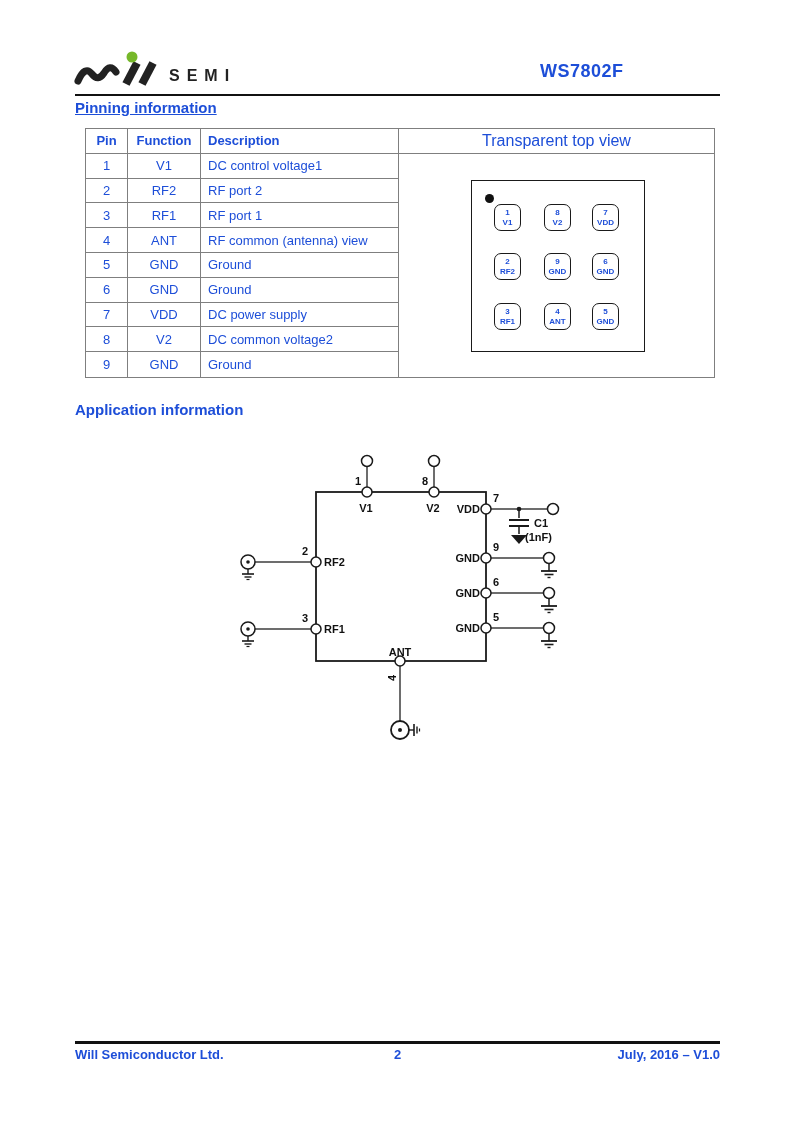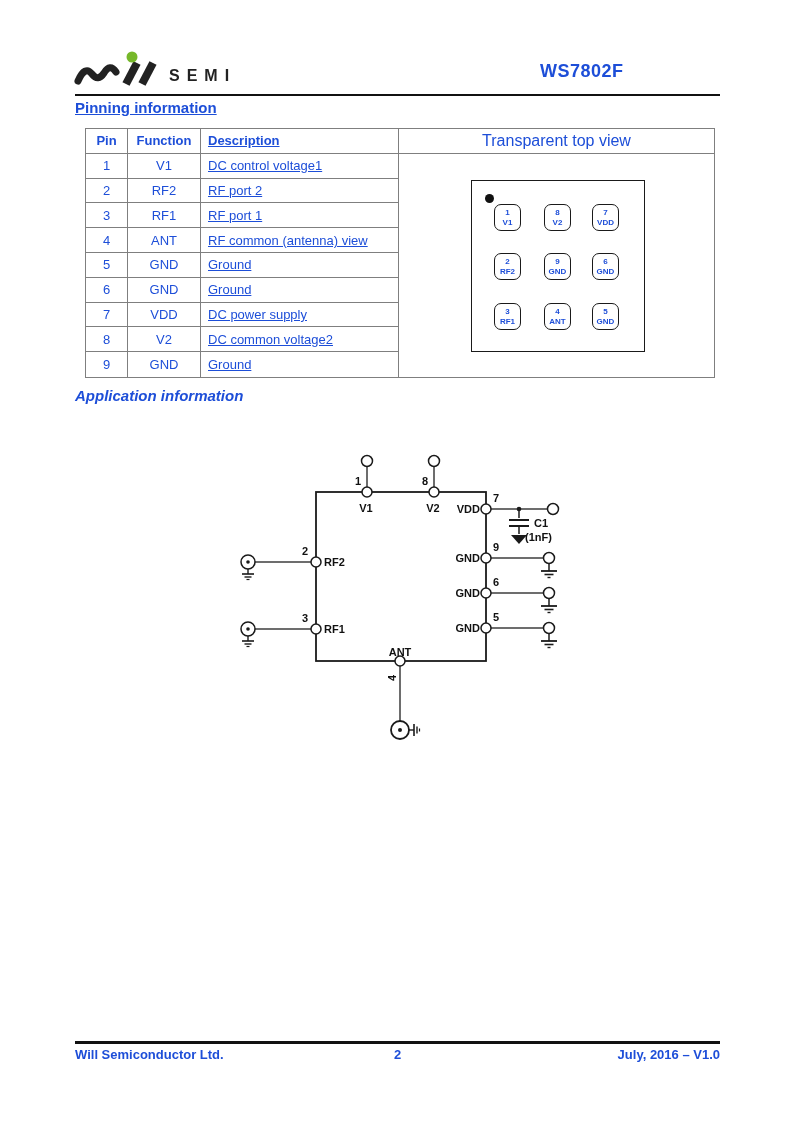--- a/index.html
+++ b/index.html
@@ -11,33 +11,33 @@
   
   .logo { position:absolute; left:74px; top:50px; }
   .doc-title {
     position:absolute; left:540px; top:61px; width:180px;
     font-size:18px; font-weight:bold; letter-spacing:.5px;
   }
   .header-rule { position:absolute; left:75px; top:94px; width:645px; height:2px; background:#111; }
   
   .sec-head { position:absolute; left:75px; font-size:15px; font-weight:bold; }
   .sec-head.pinning { top:99px;text-decoration:underline; }
-  .sec-head.application { top:387px;font-style:italic; }
+  .sec-head.application { top:401px; }
   
   .ptable {
     position:absolute; left:85px; top:128px; width:630px; height:250px;
     display:flex; border:1px solid #7f7f7f; font-size:13px;
   }
   .ptable .left { width:313px; display:flex; flex-direction:column; }
   .ptable .trow { display:flex; height:25px; border-bottom:1px solid #7f7f7f; }
   .ptable .trow:last-child { border-bottom:none; }
   .cell { display:flex; align-items:center; justify-content:center; border-right:1px solid #7f7f7f; }
   .c-pin { width:42px; }
   .c-fn  { width:73px; }
-  .c-desc{ width:198px; justify-content:flex-start; padding-left:7px;text-decoration:underline; }
+  .c-desc{ width:198px; justify-content:flex-start; padding-left:7px; }
   .ptable .head .cell { font-weight:bold; }
   .right-col { width:317px; display:flex; flex-direction:column; }
   .tv-head {
     height:25px; border-bottom:1px solid #7f7f7f;
     display:flex; align-items:center; justify-content:center; font-size:16px;
   }
   .tv-body { position:relative; flex:1; }
   
   .chip {
     position:absolute; left:72px; top:26px; width:174px; height:172px;

